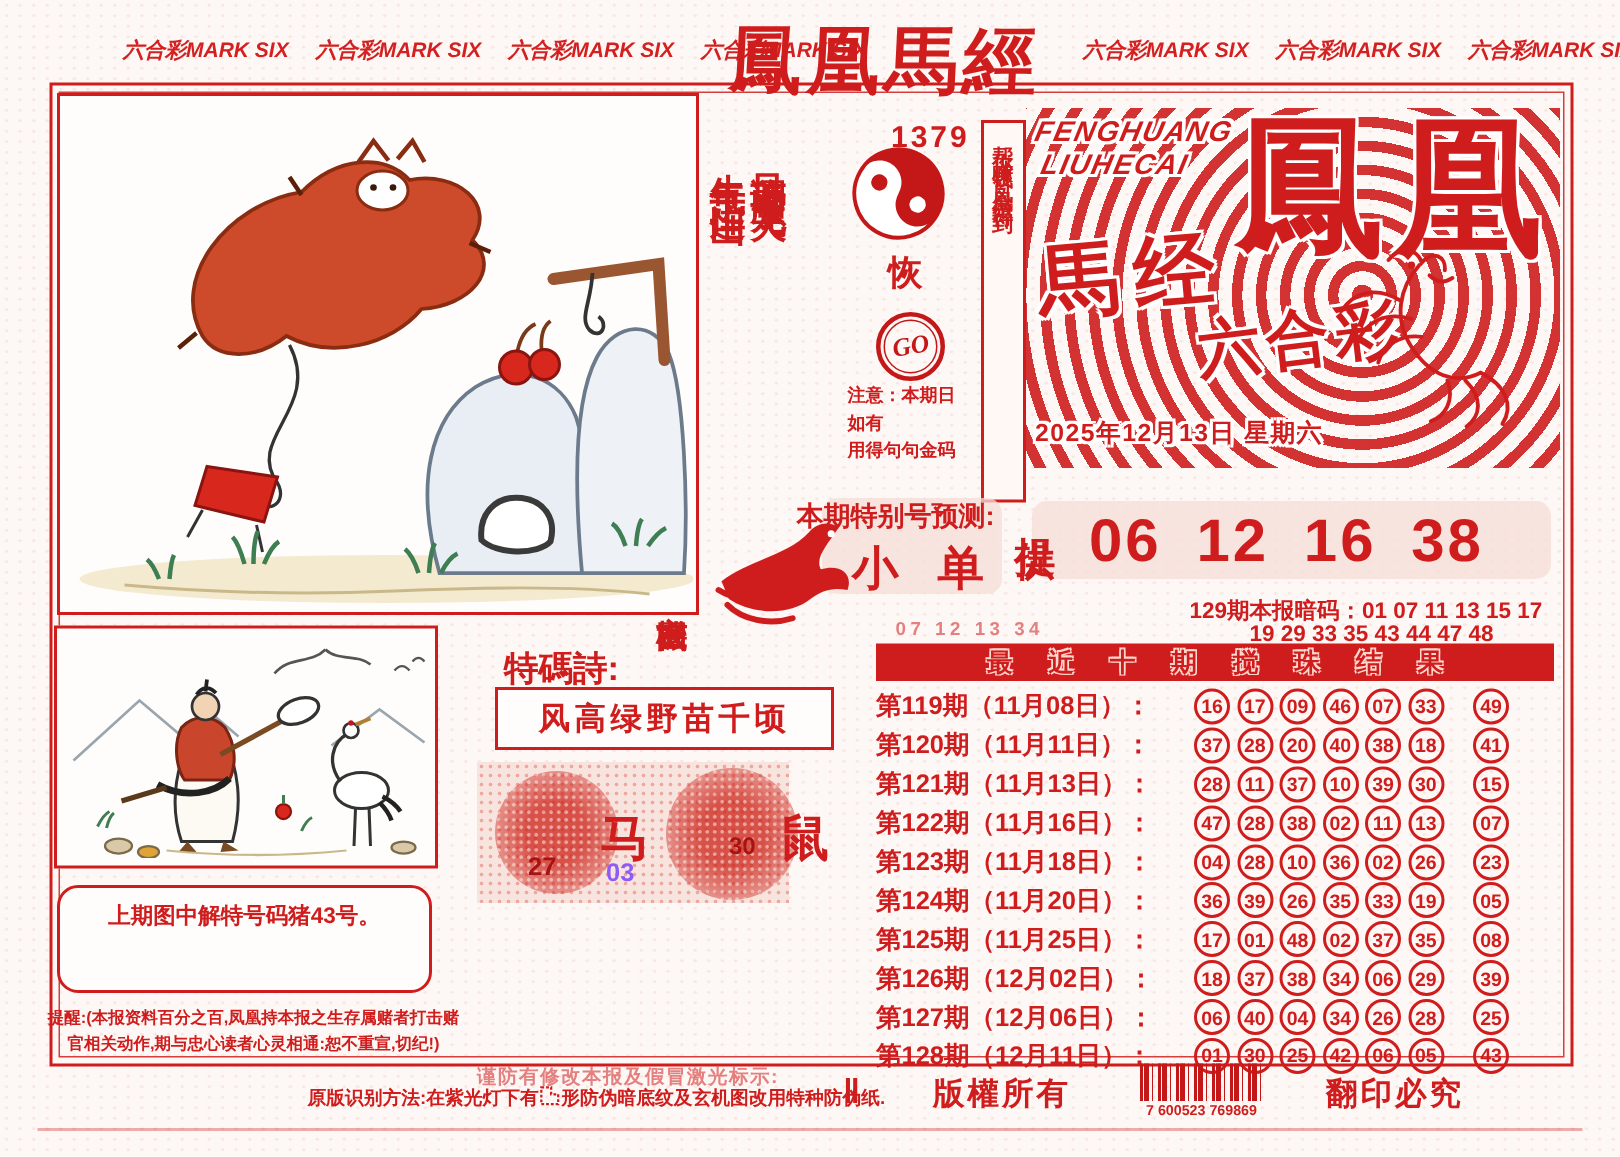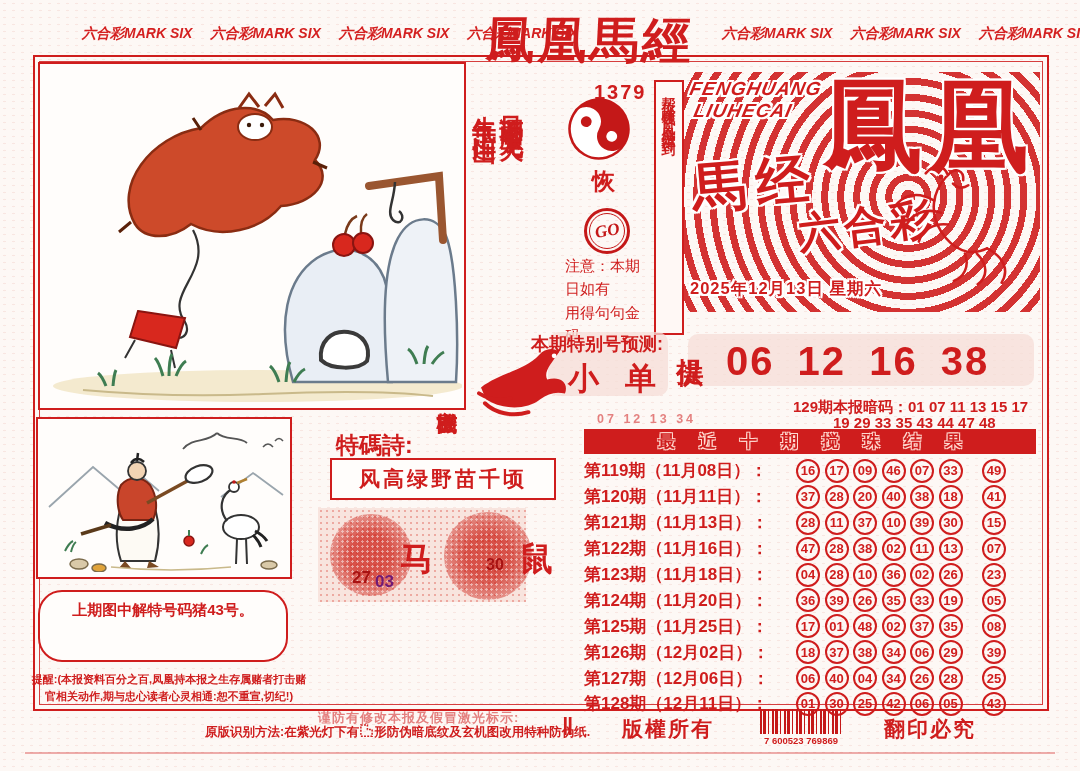--- a/index.html
+++ b/index.html
@@ -53,21 +53,21 @@
      text-shadow:-1px -1px 0 #ffd9d0,1px -1px 0 #ffd9d0,-1px 1px 0 #ffd9d0,1px 1px 0 #ffd9d0;}
   .rrows{margin-top:4px;}
   .rrow{display:flex;align-items:center;height:25.9px;}
   .rlabel{width:212px;font-size:17px;font-weight:900;white-space:nowrap;flex:none;}
   .ball{width:20px;height:20px;border:2.2px solid #cf1d1d;border-radius:50%;font-weight:900;font-size:13px;
      display:flex;align-items:center;justify-content:center;margin-right:4.5px;flex:none;color:#cf1d1d;}
   .ball.sp{margin-left:15px;}
   
   .barcode{left:760px;top:709px;width:82px;height:25px;
      background:repeating-linear-gradient(90deg,#c41818 0 2px,transparent 2px 3px,#c41818 3px 6px,transparent 6px 8px,#c41818 8px 9px,transparent 9px 12px);}
-  .note-small{font-size:15px;font-weight:400;line-height:1.55;}
+  .note-small{font-size:12px;font-weight:700;line-height:1.55;}
   .steps{display:inline-block;vertical-align:-2px;}
 </style>
 </head>
 <body>
 
 <div id="page">
 
   <div class="abs mast" style="left:82px;top:25px;">
     <span>六合彩MARK SIX</span>
     <span>六合彩MARK SIX</span>
@@ -190,21 +190,21 @@
   <div class="abs b red" style="left:336px;top:430px;font-size:23px;">特碼詩:</div>
   <div class="abs box" style="left:330px;top:458px;width:222px;height:38px;display:flex;align-items:center;justify-content:center;">
     <span class="b red" style="font-size:21px;letter-spacing:3px;">风高绿野苗千顷</span>
   </div>
   <div class="abs stamparea" style="left:318px;top:508px;width:208px;height:94px;"></div>
   <div class="abs stamp" style="left:330px;top:514px;width:82px;height:82px;"></div>
   <div class="abs stamp" style="left:444px;top:512px;width:88px;height:88px;"></div>
   <div class="abs b red" style="left:400px;top:537px;font-size:33px;">马</div>
   <div class="abs b red" style="left:520px;top:537px;font-size:33px;">鼠</div>
   <div class="abs b" style="left:352px;top:568px;font-size:17px;color:#a81212;">27</div>
-  <div class="abs b" style="left:375px;top:572px;font-size:17px;color:#701a75;">03</div>
+  <div class="abs b" style="left:404px;top:572px;font-size:17px;color:#8b5cf6;">03</div>
   <div class="abs b" style="left:486px;top:556px;font-size:16px;color:#a81212;">30</div>
 
   <div class="abs box" style="left:36px;top:417px;width:252px;height:158px;">
     <svg width="247" height="153" viewBox="0 0 247 153">
       <path d="M8,88 L52,48 L78,70 L98,55 L118,72" stroke="#9aa5ad" stroke-width="1.8" fill="none"></path>
       <path d="M180,78 L212,54 L242,76" stroke="#9aa5ad" stroke-width="1.8" fill="none"></path>
       <path d="M142,30 C152,18 166,24 176,14 M176,14 C184,22 198,17 206,24" stroke="#555" stroke-width="1.8" fill="none"></path>
       <path d="M222,28 q5,-6 10,0 M234,22 q4,-5 8,0" stroke="#555" stroke-width="1.5" fill="none"></path>
 
       <path d="M86,72 C76,94 72,118 80,142 L114,142 C121,116 118,94 108,72 Z" fill="#fdfaf4" stroke="#333" stroke-width="2"></path>
@@ -227,21 +227,21 @@
       <circle cx="148" cy="122" r="5" fill="#d8281e" stroke="#8a1410" stroke-width="1.5"></circle>
       <path d="M148,117 l0,-6" stroke="#3f7d52" stroke-width="2"></path>
       <ellipse cx="38" cy="145" rx="9" ry="5" fill="#d9c9a8" stroke="#7a6a4a" stroke-width="1.5"></ellipse>
       <ellipse cx="58" cy="149" rx="7" ry="4" fill="#e0a33a" stroke="#7a6a4a" stroke-width="1.5"></ellipse>
       <ellipse cx="228" cy="146" rx="8" ry="4" fill="#d9c9a8" stroke="#7a6a4a" stroke-width="1.5"></ellipse>
       <path d="M24,132 q4,-8 8,-10 M30,133 q2,-8 5,-10 M160,135 q3,-7 7,-9" stroke="#3f7d52" stroke-width="2" fill="none"></path>
       <path d="M70,148 q60,6 120,0" stroke="#c9b98a" stroke-width="1.5" fill="none"></path>
     </svg>
   </div>
 
-  <div class="abs box" style="left:38px;top:590px;width:246px;height:68px;border-radius:24px;">
+  <div class="abs box" style="left:38px;top:590px;width:246px;height:68px;border-radius:14px;">
     <div class="b red" style="font-size:15px;padding:9px 12px;">上期图中解特号码猪43号。</div>
   </div>
   <div class="abs b red" style="left:31px;top:671px;width:276px;font-size:11px;line-height:1.5;text-align:center;">提醒:(本报资料百分之百,凤凰持本报之生存属赌者打击赌官相关动作,期与忠心读者心灵相通:恕不重宣,切纪!)</div>
 
   <div class="abs results">
     <div class="rheader">
       <span>最近十期搅珠结果</span>
     </div>
     <div class="rrows">
       <div class="rrow">

